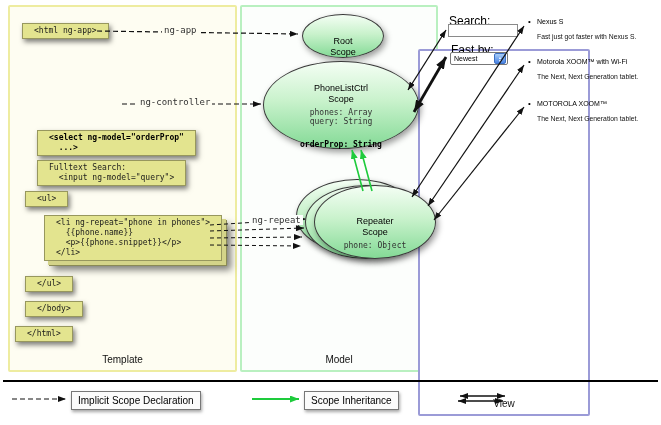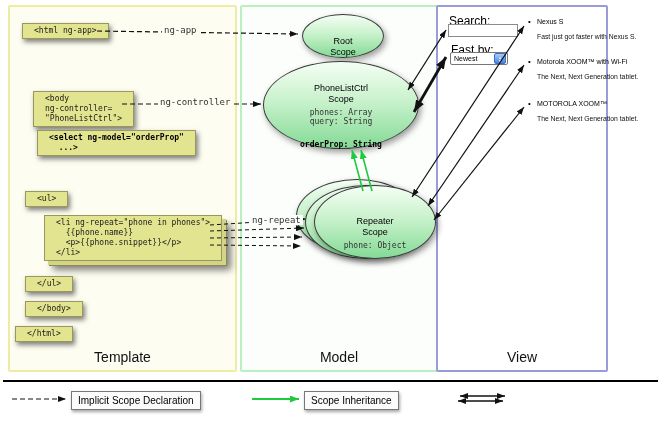--- a/index.html
+++ b/index.html
@@ -4,22 +4,22 @@
 <style>
   * { box-sizing: border-box; }
   html,body { margin:0; padding:0; }
   body { font-family:"Liberation Sans",sans-serif; background:#fff; }
   .canvas { position:relative; width:661px; height:425px; background:#fff; overflow:hidden; }
 
   
   .panel { position:absolute; top:5px; height:367px; border-radius:2px; z-index:0; }
   .panel.template { left:8px;  width:229px; border:2px solid #eeeca0; background:#fefdf2; }
   .panel.model    { left:240px; width:198px; border:2px solid #b9f0c0; background:#fcfefc; }
-  .panel.view     { left:436px; width:172px; border:2px solid #9b9bd7; background:#ffffff; }
-  .panel-label { position:absolute; bottom:5px; left:0; right:0; text-align:center; font-size:14px; color:#111; }
+  .panel.view     { left:418px; width:172px; border:2px solid #9b9bd7; background:#ffffff;margin-top:44px; }
+  .panel-label { position:absolute; bottom:5px; left:0; right:0; text-align:center; font-size:10px; color:#111; }
 
   
   .code { position:absolute; margin:0; background:#e3e48f; border:1px solid #97975e;
           box-shadow:2px 3px 5px rgba(0,0,0,.5); font:8px/10px "DejaVu Sans Mono",monospace;
           color:#1a1a1a; padding:2px 11px; z-index:3; white-space:pre; }
   .code.bold-code { font-weight:bold; color:#000; }
   .code.stacked { box-shadow:4px 4px 0 #d4d489, 5px 5px 0 #8a8a55, 9px 9px 7px rgba(0,0,0,.5); }
 
   
   .scope { position:absolute; border-radius:50%; border:1px solid #3a3a3a;
@@ -72,25 +72,24 @@
     <div class="panel-label">Template</div>
   </div>
   <div class="panel model">
     <div class="panel-label">Model</div>
   </div>
   <div class="panel view">
     <div class="panel-label">View</div>
   </div>
 
   <pre class="code" style="left:22px;top:23px">&lt;html ng-app&gt;</pre>
-  <pre class="code" style="left:33px;top:91px">&lt;body
-ng-controller=
-"PhoneListCtrl"&gt;</pre>
   <pre class="code bold-code" style="left:37px;top:130px">&lt;select ng-model="orderProp"
   ...&gt;</pre>
+  <pre class="code" style="left:37px;top:160px">Fulltext Search:
+  &lt;input ng-model="query"&gt;</pre>
   <pre class="code" style="left:25px;top:191px">&lt;ul&gt;</pre>
   <pre class="code stacked" style="left:44px;top:215px">&lt;li ng-repeat="phone in phones"&gt;
   {{phone.name}}
   &lt;p&gt;{{phone.snippet}}&lt;/p&gt;
 &lt;/li&gt;</pre>
   <pre class="code" style="left:25px;top:276px">&lt;/ul&gt;</pre>
   <pre class="code" style="left:25px;top:301px">&lt;/body&gt;</pre>
   <pre class="code" style="left:15px;top:326px">&lt;/html&gt;</pre>
 
   <div class="scope root">
@@ -108,21 +107,21 @@
 
   <div class="scope rep-b2"></div>
   <div class="scope rep-b1"></div>
   <div class="scope rep">
     <div class="scope-title">Repeater
 Scope</div>
     <div class="scope-props">phone: Object</div>
   </div>
 
   <div class="ann" style="left:162px;top:25px;background:#fefdf2">ng-app</div>
-  <div class="ann" style="left:158px;top:97px;background:#fefdf2">ng-controller</div>
+  <div class="ann" style="left:138px;top:97px;background:#fefdf2">ng-controller</div>
   <div class="ann" style="left:250px;top:215px;background:#fcfefc">ng-repeat</div>
 
   <div class="v-label" style="left:449px;top:14px">Search:</div>
   <input class="v-search" value="" style="">
   <div class="v-label" style="left:451px;top:43px">Fast by:</div>
   <div class="v-select">
     <span class="v-select-text">Newest</span>
     <span class="v-select-arrow"></span>
   </div>
 

